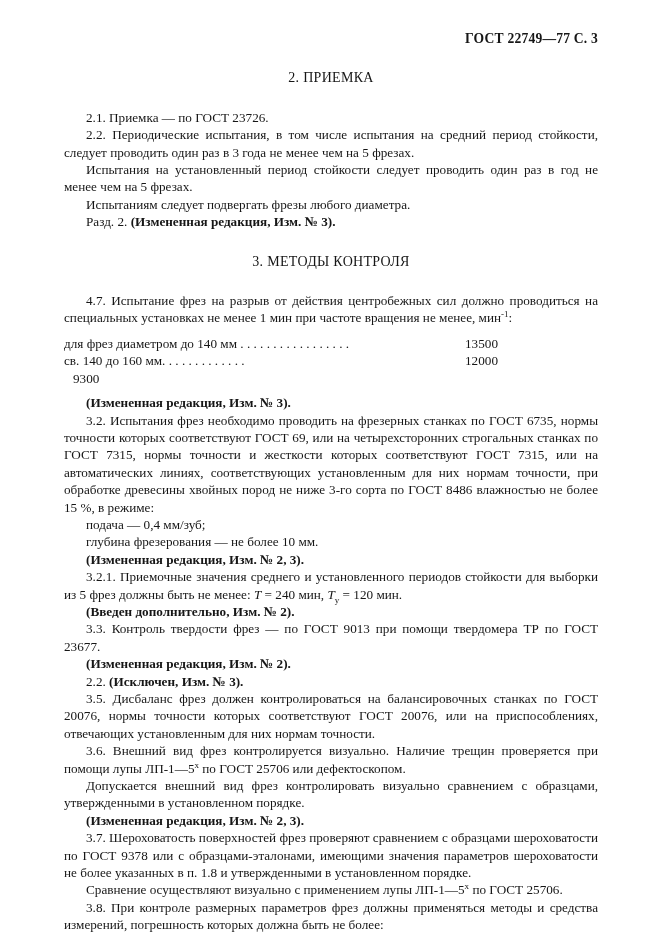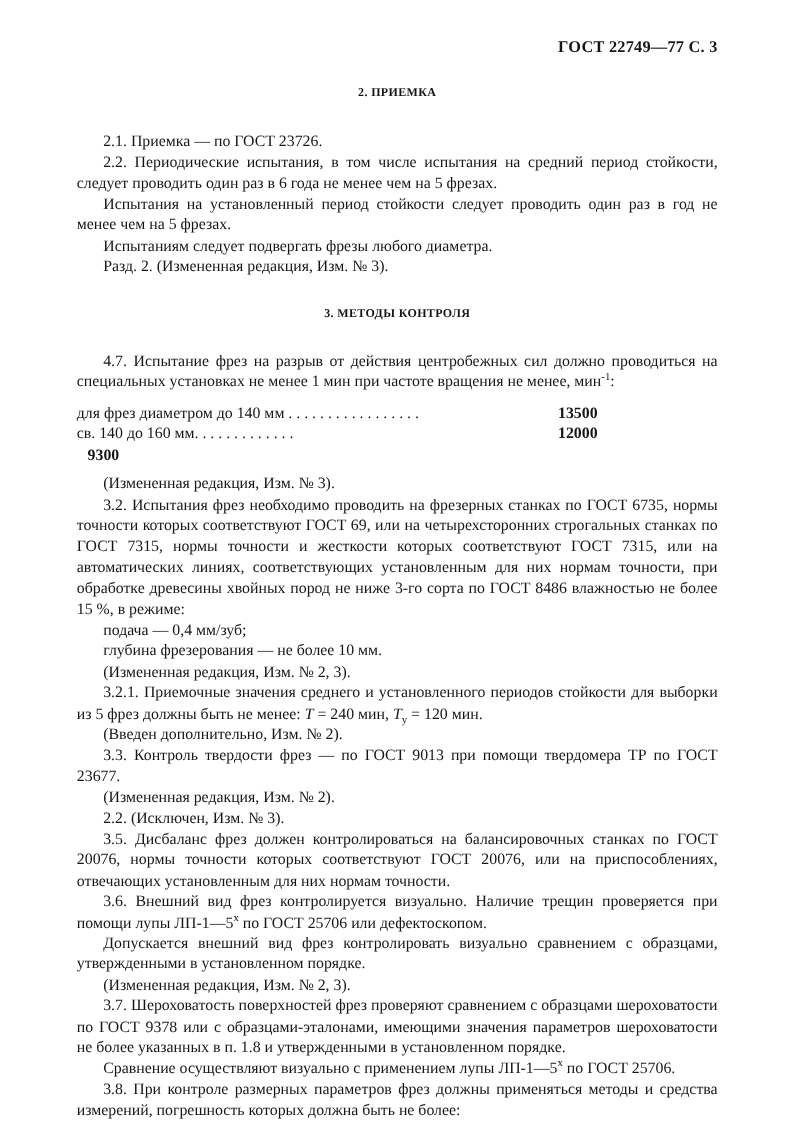--- a/index.html
+++ b/index.html
@@ -24,31 +24,31 @@
   }
   .page-header {
     text-align: right;
     font-weight: bold;
     font-size: 13.6px;
     margin-bottom: 18px;
     letter-spacing: 0.2px;
   }
   .heading {
     text-align: center;
-    font-weight: bold;
-    font-size: 10px;
+    font-weight: normal;
+    font-size: 14px;
     margin: 22px 0 22px;
     letter-spacing: 0.3px;
   }
   .para {
     margin: 0;
     text-align: justify;
     text-indent: 22px;
   }
-  .para .b { font-weight: normal; }
+  .para .b { font-weight: bold; }
   .para .i { font-style: italic; }
   .para sup {
     font-size: 9px;
     line-height: 0;
     vertical-align: super;
   }
   .para sub {
     font-size: 9px;
     line-height: 0;
     vertical-align: sub;
@@ -59,32 +59,31 @@
   .leader-row {
     display: flex;
     align-items: baseline;
   }
   .leader-label {
     flex: 0 0 392px;
     white-space: pre;
   }
   .leader-value {
     padding-left: 9px;
-    font-weight: bold;
   }
 </style>
 </head>
 <body>
 
 <div class="page">
   <div class="page-header">ГОСТ 22749—77 С. 3</div>
   <div>
       <div class="heading">2. ПРИЕМКА</div>
       <p class="para"><span>2.1. Приемка — по ГОСТ 23726.</span></p>
-      <p class="para"><span>2.2. Периодические испытания, в том числе испытания на средний период стойкости, следует проводить один раз в 6 года не менее чем на 5 фрезах.</span></p>
+      <p class="para"><span>2.2. Периодические испытания, в том числе испытания на средний период стойкости, следует проводить один раз в 3 года не менее чем на 5 фрезах.</span></p>
       <p class="para"><span>Испытания на установленный период стойкости следует проводить один раз в год не менее чем на 5 фрезах.</span></p>
       <p class="para"><span>Испытаниям следует подвергать фрезы любого диаметра.</span></p>
       <p class="para"><span>Разд. 2. </span><span class="b">(Измененная редакция, Изм. № 3).</span></p>
       <div class="heading">3. МЕТОДЫ КОНТРОЛЯ</div>
       <p class="para"><span>4.7. Испытание фрез на разрыв от действия центробежных сил должно проводиться на специальных установках не менее 1 мин при частоте вращения не менее, мин</span><sup>-1</sup><span>:</span></p>
       <div class="leaders">
         <div class="leader-row">
           <span class="leader-label">для фрез диаметром до 140 мм . . . . . . . . . . . . . . . . .</span>
           <span class="leader-value">13500</span>
         </div>

